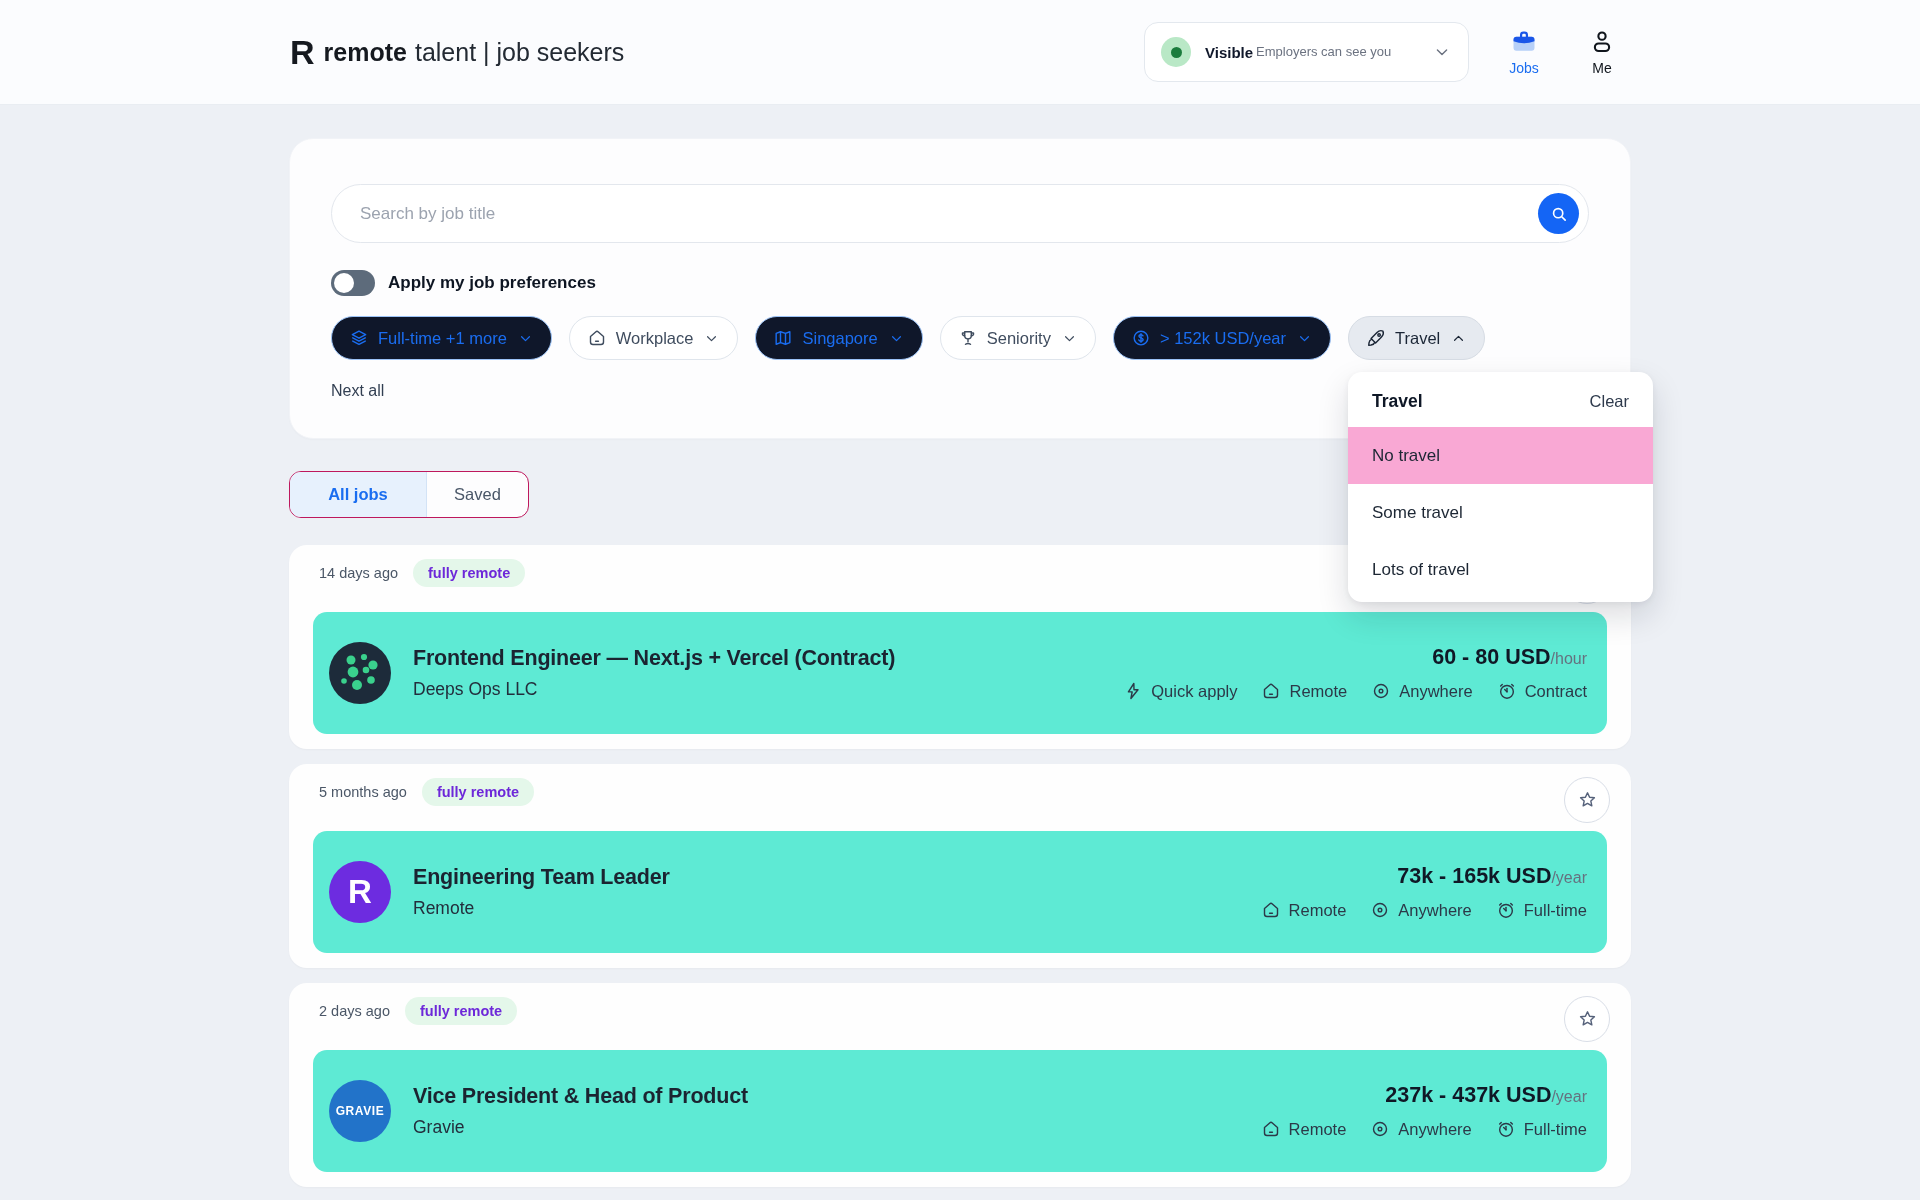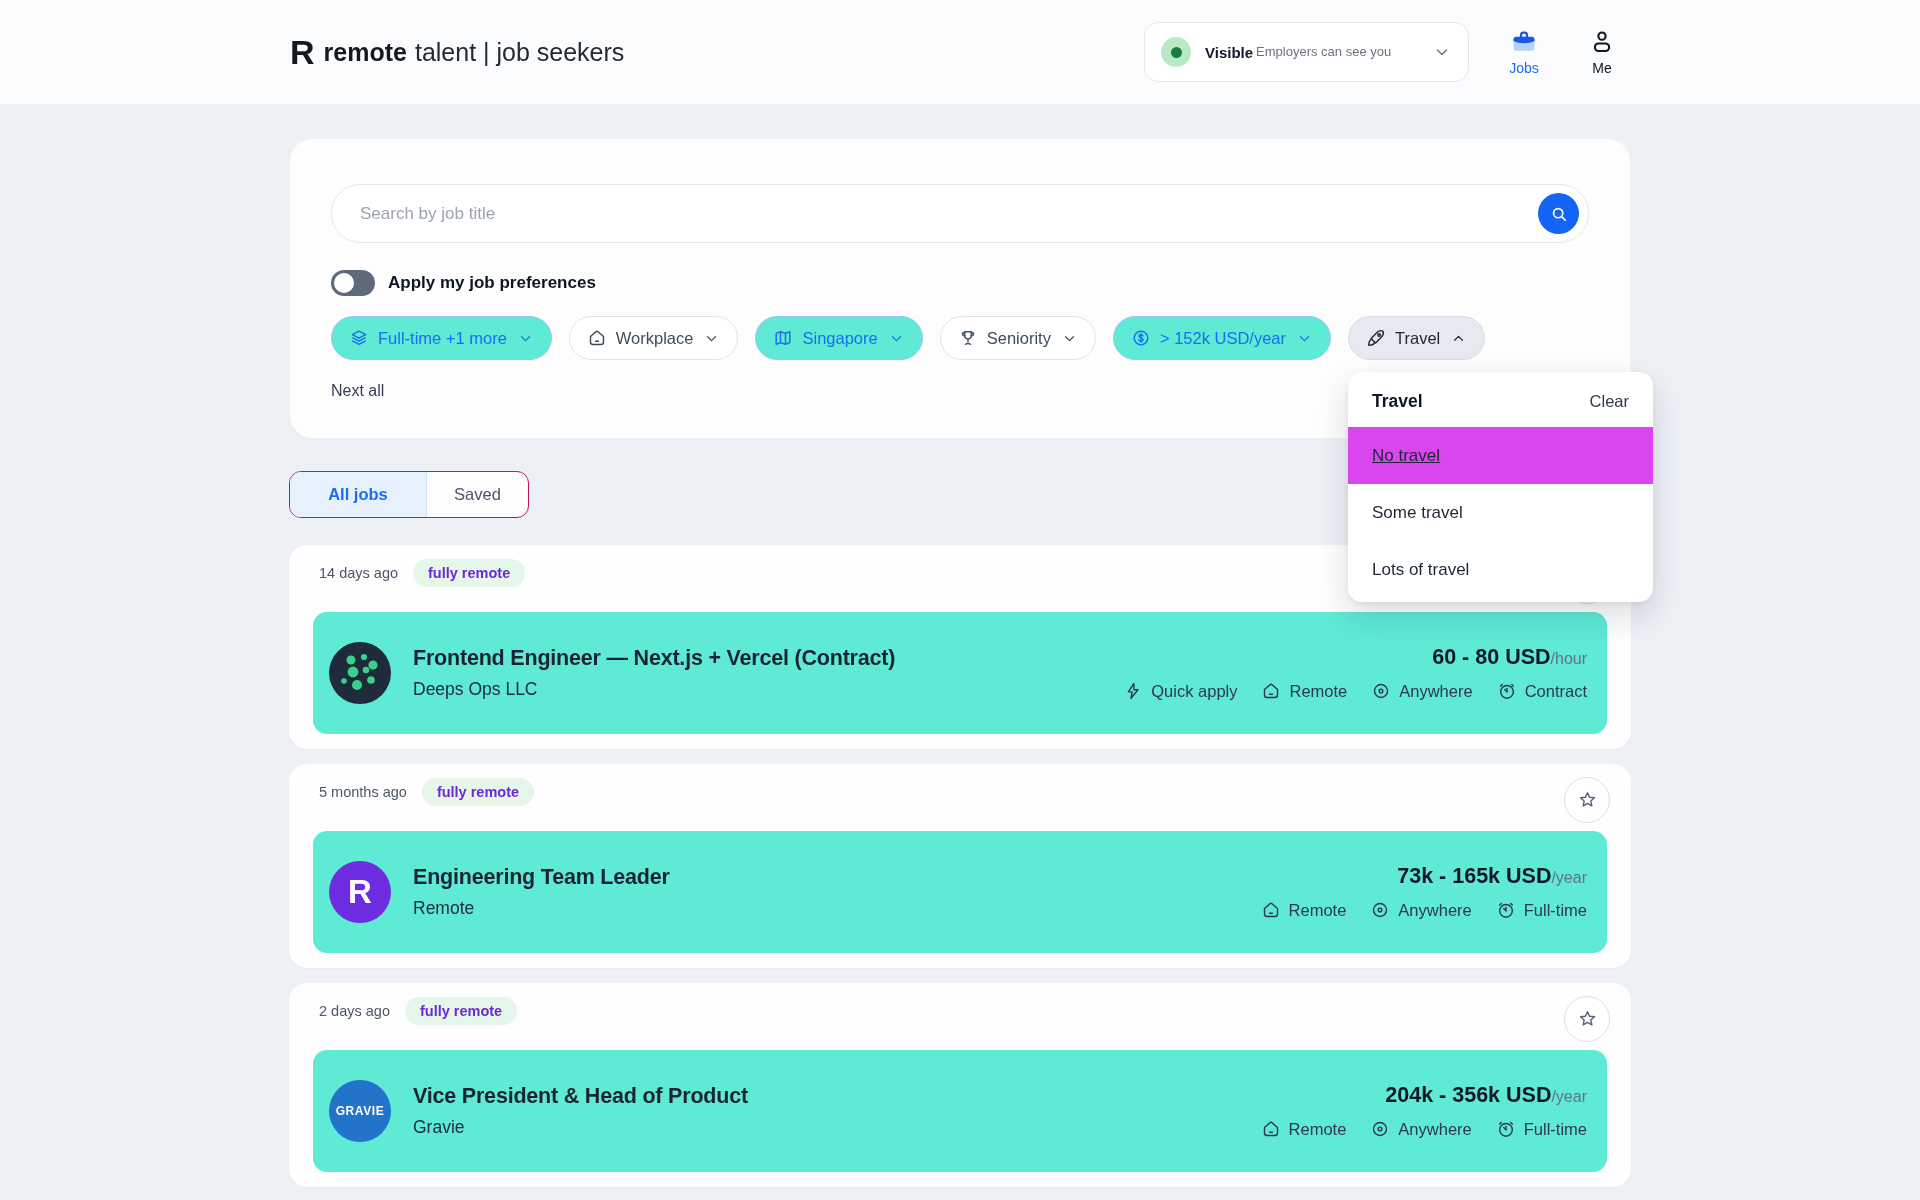--- a/index.html
+++ b/index.html
@@ -68,36 +68,36 @@
   .prefs-label { font-size:17px; font-weight:700; color:#0d1522; }
 
   .pills-row { margin-top:20px; display:flex; gap:17px; align-items:center; }
   .pill {
     height:44px; border-radius:999px; display:inline-flex; align-items:center; gap:9px;
     padding:0 17px; font-size:16.5px; background:#fff; border:1px solid #dfe5ec; color:#3f4c5e; cursor:pointer;
     white-space:nowrap;
   }
   .pill svg { width:20px; height:20px; flex:none; }
   .pill .chev { width:17px; height:17px; margin-left:1px; }
-  .pill--active { color:#1a6df0; border-color:#9cc3f7; background:#5eead4; font-weight:500; }
+  .pill--active { color:#1a6df0; border-color:#9cc3f7; background:#0f172a; font-weight:500; }
   .pill--open { background:#e6eaf0; border-color:#d6dce4; color:#1b2636; font-weight:500; }
   .pill-wrap { position:relative; }
   .clear-all { margin-top:22px; font-size:16px; font-weight:500; color:#323f52; width:fit-content; cursor:pointer; }
 
   
   .dropdown {
     position:absolute; left:0; top:calc(100% + 12px); width:305px; background:#fff; border-radius:14px;
     box-shadow:0 14px 32px rgba(15,23,42,.14), 0 2px 6px rgba(15,23,42,.06);
     z-index:80; overflow:hidden; padding-bottom:4px;
   }
   .dd-head { display:flex; align-items:center; justify-content:space-between; padding:19px 24px 15px; }
   .dd-title { font-size:17.5px; font-weight:700; color:#0e1726; }
   .dd-clear { font-size:16.5px; color:#2e3a4c; cursor:pointer; }
   .dd-option { height:57px; display:flex; align-items:center; padding:0 24px; font-size:17px; color:#1d2734; cursor:pointer; }
-  .dd-option--hl { background:#d946ef;text-decoration:underline; }
+  .dd-option--hl { background:#f9a8d4; }
 
   
   .tabs { margin-top:32px; display:inline-flex; border:1px solid #be185d; border-radius:12px; overflow:hidden; background:#fdfdfe; }
   .tab { height:45px; display:flex; align-items:center; justify-content:center; font-size:16.5px; cursor:pointer; }
   .tab--active { width:137px; background:#e7f1fd; color:#1a6df0; font-weight:700; border-right:1px solid #d3e3f6; }
   .tab--idle { width:101px; color:#4a5768; }
 
   
   .card {
     background:#fefefe; border-radius:18px; padding:13px 24px 16px; height:204px; margin-top:15px;
@@ -420,21 +420,21 @@
         </svg>
     </div>
     <div class="job-row">
       <div class="logo-badge logo-gravie">GRAVIE</div>
       <div class="job-main">
         <div class="job-title">Vice President &amp; Head of Product</div>
         <div class="job-company">Gravie</div>
       </div>
       <div class="job-right">
         <div class="salary-line">
-          <span>204k - 356k USD</span><span class="salary-period">/year</span>
+          <span>237k - 437k USD</span><span class="salary-period">/year</span>
         </div>
         <div class="meta">
           <span class="meta-item">
             <svg class="ic" viewBox="0 0 24 24">
                 <path d="M4.2 10.2 L10.4 4.7 a2.4 2.4 0 0 1 3.2 0 L19.8 10.2 V16.8 A3 3 0 0 1 16.8 19.8 H7.2 A3 3 0 0 1 4.2 16.8 Z"></path>
                 <line x1="10.3" y1="15.8" x2="13.7" y2="15.8"></line>
               </svg>
             <span>Remote</span>
           </span>
           <span class="meta-item">

